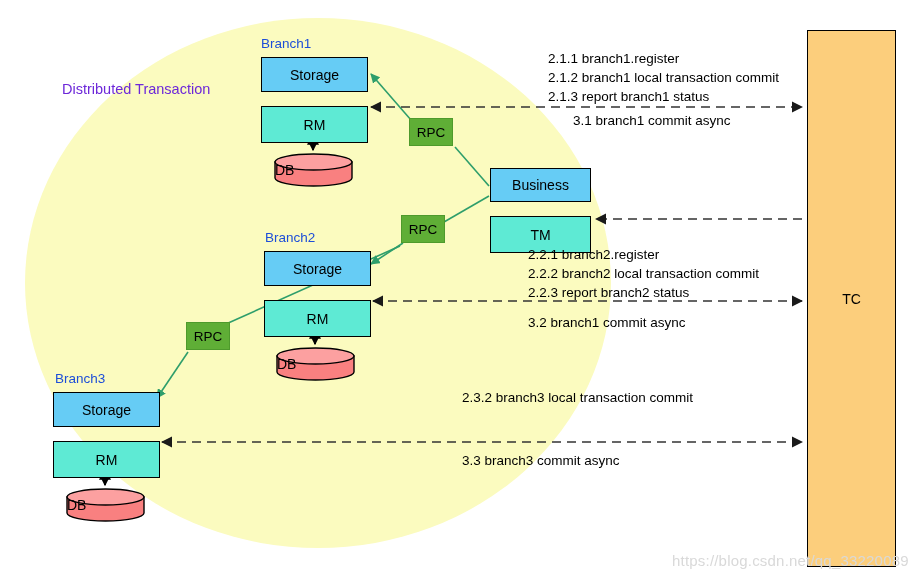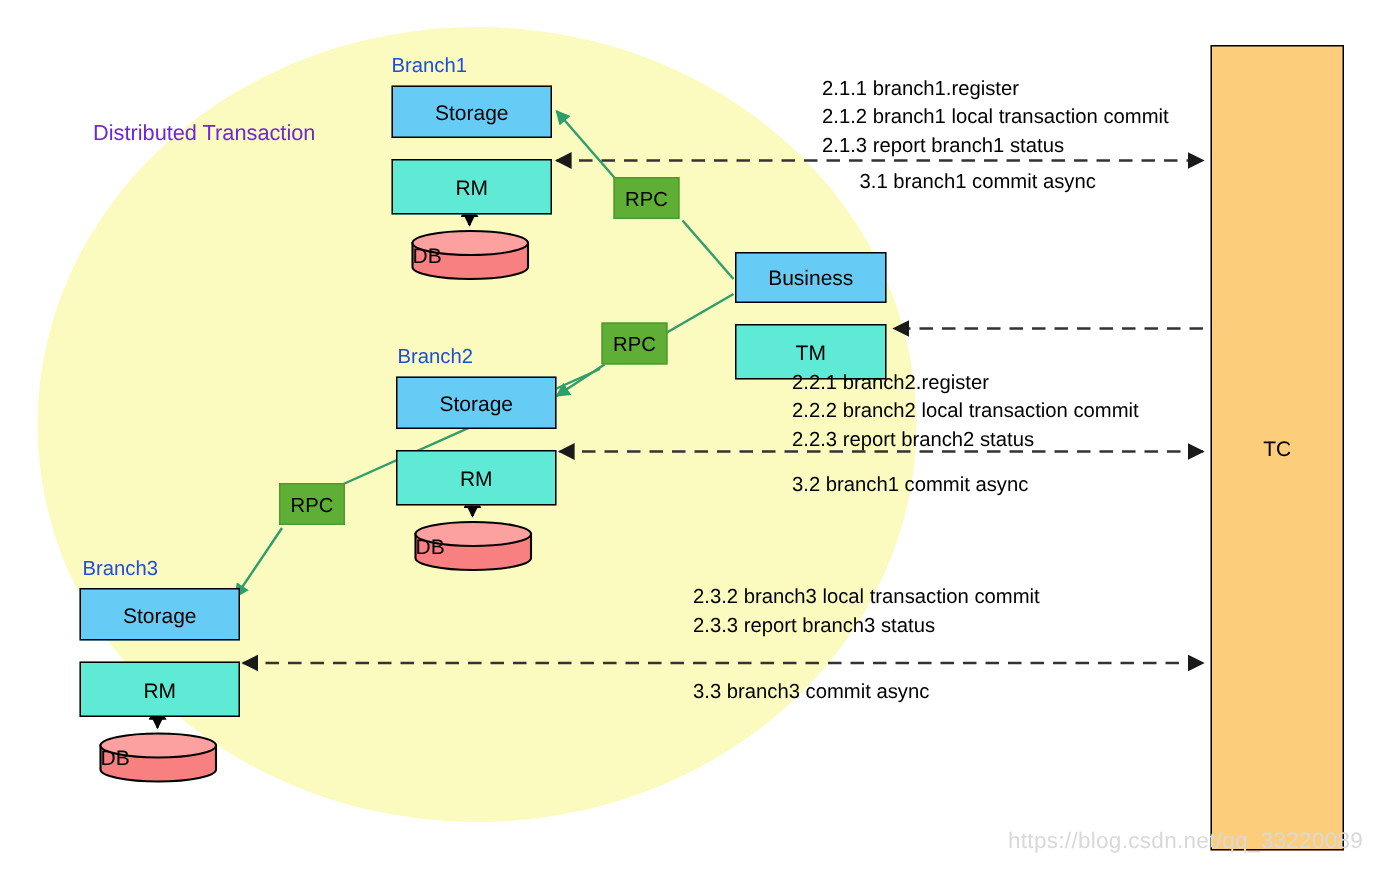--- a/index.html
+++ b/index.html
@@ -202,21 +202,20 @@
     <div>2.2.1 branch2.register</div>
     <div>2.2.2 branch2 local transaction commit</div>
     <div>2.2.3 report branch2 status</div>
   </div>
   <div class="ann" style="left:528px; top:313px;">
     <div>3.2 branch1 commit async</div>
   </div>
 
   <div class="ann" style="left:462px; top:388px;">
     <div>2.3.2 branch3 local transaction commit</div>
-    <div>2.3.3 report branch3 status</div>
   </div>
   <div class="ann" style="left:462px; top:451px;">
     <div>3.3 branch3 commit async</div>
   </div>
 
   <div class="watermark" style="left:672px; top:552px;">https://blog.csdn.net/qq_33220089</div>
 
 </div>
 
 </body></html>

